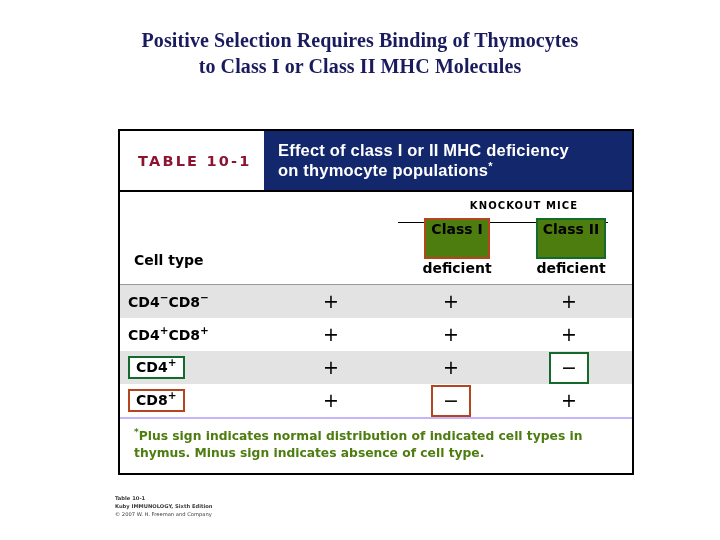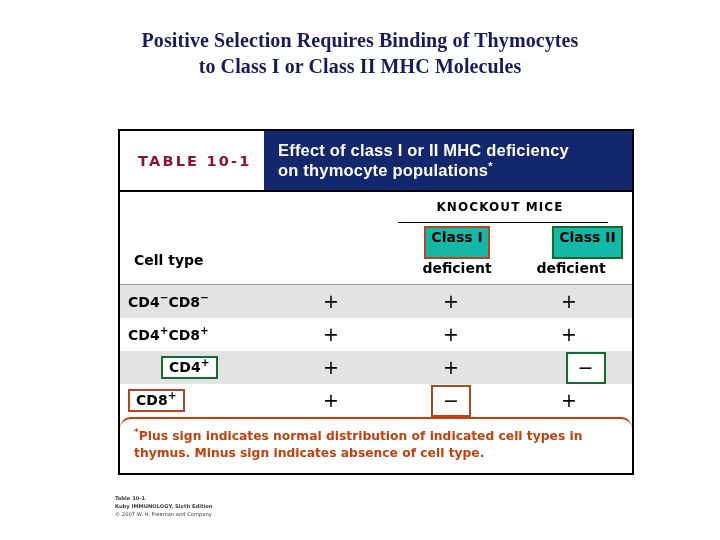--- a/index.html
+++ b/index.html
@@ -83,25 +83,25 @@
   }
 
   
   .colhead-zone {
     position: relative;
     height: 92px;
     background: #ffffff;
   }
   .knockout-label {
     position: absolute;
-    left: 264px;
+    left: 288px;
     top: 8px;
     width: 232px;
     text-align: center;
-    font-size: 12px;
+    font-size: 10px;
     font-weight: bold;
     letter-spacing: 1.1px;
     color: #000000;
     font-family: "DejaVu Sans", sans-serif;
   }
   .knockout-rule {
     position: absolute;
     left: 278px;
     top: 30px;
     width: 210px;
@@ -138,26 +138,26 @@
     font-size: 14px;
     font-weight: bold;
     line-height: 1.35;
     color: #000000;
     font-family: "DejaVu Sans", sans-serif;
   }
   .col-knock.class1 { left: 278px; }
   .col-knock.class2 { left: 392px; }
   .col-knock .boxed-word {
     display: inline-block;
-    padding: 0px 5px 10px 5px;
-    box-sizing: border-box;
-    background: #14b8a6;
+    padding: 0px 5px 18px 5px;
+    box-sizing: border-box;
+    background: #4d7c0f;
   }
   .box-orange { border: 2.5px solid #b4451f; }
-  .box-green  { border: 2.5px solid #136b2b; margin-left: 33px; }
+  .box-green  { border: 2.5px solid #136b2b; }
 
   
   .data-zone {
     position: relative;
     border-top: 1px solid #9a9a9a;
     background: #ffffff;
   }
   .data-row {
     position: relative;
     display: flex;
@@ -199,28 +199,27 @@
     display: inline-block;
     min-width: 40px;
     padding: 4px 0 5px 0;
     background: #ffffff;
     box-sizing: border-box;
     line-height: 1;
   }
 
   
   .footnote {
-    border-top: 2px solid #c2410c;
+    border-top: 2px solid #c4b5fd;
     padding: 9px 16px 11px 14px;
     font-size: 12.3px;
     font-weight: bold;
     line-height: 1.36;
-    color: #c2410c;
-    font-family: "DejaVu Sans", sans-serif;
-    border-radius: 11px;
+    color: #4d7c0f;
+    font-family: "DejaVu Sans", sans-serif;
   }
   .footnote sup {
     font-size: 9px;
     vertical-align: super;
     line-height: 0;
   }
 
   
   .credit {
     position: absolute;

